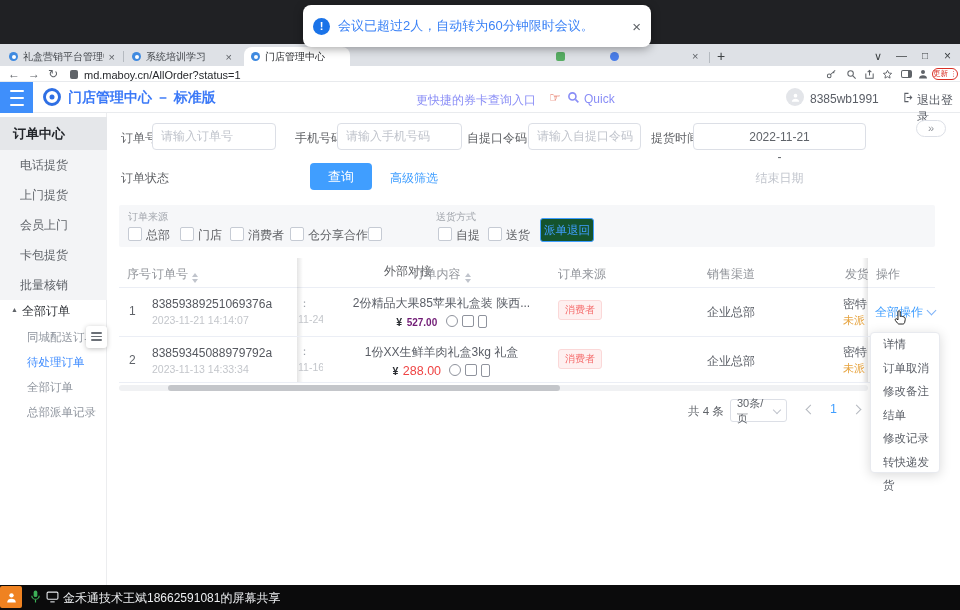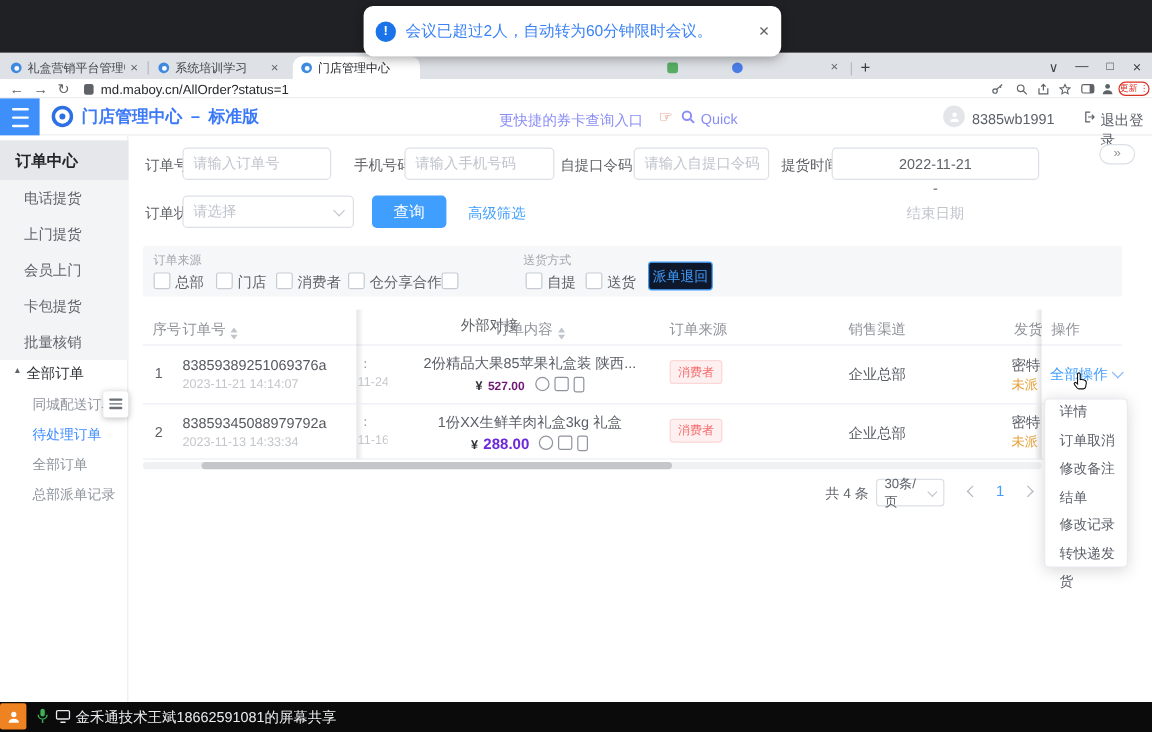--- a/index.html
+++ b/index.html
@@ -168,24 +168,20 @@
       </svg>
     <span style="color:#5f6369;">2022-11-21</span>
     <span style="color:#5f6369;margin:0 4px;">-</span>
     <span class="ph">结束日期</span>
   </div>
   <div class="abs flex" style="left:916px;top:120px;width:30px;height:17px;border:1px solid #dcdfe6;border-radius:9px;justify-content:center;background:#fff;">
     <span style="font-size:11px;color:#909399;line-height:1;">»</span>
   </div>
 
   <span class="abs lab" style="left:121px;top:170px;">订单状态</span>
-  <div class="abs inp" style="left:152px;top:163px;width:143px;height:27px;">
-    <span class="ph">请选择</span>
-    <span class="chev" style="margin-left:auto;color:#c0c4cc;margin-bottom:3px;"></span>
-  </div>
   <div class="abs flex" style="left:310px;top:163px;width:62px;height:27px;background:#409eff;border-radius:4px;justify-content:center;">
     <span style="font-size:13px;color:#fff;">查询</span>
   </div>
   <span class="abs" style="left:390px;top:170px;font-size:12px;color:#409eff;">高级筛选</span>
 
   <div class="abs" style="left:119px;top:205px;width:816px;height:42px;background:#f6f7f9;border-radius:2px;"></div>
   <span class="abs" style="left:128px;top:210px;font-size:10px;color:#a2a6ad;">订单来源</span>
   <span class="cb" style="left:128px;top:227px;"></span>
   <span class="abs lab" style="left:146px;top:227px;">总部</span>
   <span class="cb" style="left:180px;top:227px;"></span>
@@ -194,21 +190,21 @@
   <span class="abs lab" style="left:248px;top:227px;">消费者</span>
   <span class="cb" style="left:290px;top:227px;"></span>
   <span class="abs lab" style="left:308px;top:227px;text-align:center;">仓分享合作</span>
   <span class="cb" style="left:368px;top:227px;"></span>
   <span class="abs lab" style="left:384px;top:227px;margin-top:36px;">外部对接</span>
   <span class="abs" style="left:436px;top:210px;font-size:10px;color:#a2a6ad;">送货方式</span>
   <span class="cb" style="left:438px;top:227px;"></span>
   <span class="abs lab" style="left:456px;top:227px;">自提</span>
   <span class="cb" style="left:488px;top:227px;"></span>
   <span class="abs lab" style="left:506px;top:227px;">送货</span>
-  <div class="abs flex" style="left:540px;top:218px;width:54px;height:24px;border:1px solid #409eff;border-radius:3px;background:#0f172a;justify-content:center;">
+  <div class="abs flex" style="left:540px;top:218px;width:54px;height:24px;border:1px solid #409eff;border-radius:3px;background:#14532d;justify-content:center;">
     <span style="font-size:11.5px;color:#409eff;">派单退回</span>
   </div>
 
   <div class="abs" style="left:119px;top:258px;width:816px;height:30px;border-bottom:1px solid #ebeef5;"></div>
   <span class="abs" style="left:127px;top:266px;font-size:12px;color:#909399;">序号</span>
   <span class="abs" style="left:152px;top:266px;font-size:12px;color:#909399;"><span>订单号</span><span class="sort">
         <i class="up"></i>
         <i class="dn"></i>
       </span></span>
   <div class="abs" style="left:323px;top:266px;width:237px;text-align:center;font-size:12px;color:#909399;"><span>订单内容</span><span class="sort">
@@ -251,21 +247,21 @@
   <span class="abs" style="left:129px;top:353px;font-size:12px;color:#5f6369;">2</span>
   <span class="abs nowrap" style="left:152px;top:346px;font-size:12px;color:#55585f;">83859345088979792a</span>
   <span class="abs nowrap" style="left:152px;top:363px;font-size:10.5px;color:#c3c6cb;">2023-11-13 14:33:34</span>
   <div class="abs" style="left:297px;top:337px;width:26px;height:46px;overflow:hidden;">
     <span class="abs" style="left:2px;top:7px;font-size:11px;color:#9ba0a8;">：</span>
     <span class="abs nowrap" style="left:1px;top:24px;font-size:10.5px;color:#c3c6cb;">11-16</span>
   </div>
   <div class="abs nowrap" style="left:323px;top:344px;width:237px;text-align:center;font-size:12px;color:#5a5e66;">1份XX生鲜羊肉礼盒3kg 礼盒</div>
   <div class="abs" style="left:323px;top:361px;width:237px;text-align:center;">
     <span style="font-size:10.5px;font-weight:bold;color:#2b2e33;">¥</span>
-    <span style="font-size:12.5px;font-weight:bold;color:#6d28d9;">288.00</span>
+    <span style="font-size:12.5px;font-weight:normal;color:#ef4444;">288.00</span>
     <span class="mi round"></span><span class="mi"></span><span class="mi phone"></span>
   </div>
   <span class="abs" style="left:558px;top:349px;padding:2px 6px;font-size:10px;color:#f56c6c;background:#fef0f0;border:1px solid #fbd8d8;border-radius:3px;">消费者</span>
   <span class="abs" style="left:707px;top:353px;font-size:12px;color:#5a5e66;">企业总部</span>
   <div class="abs" style="left:843px;top:337px;width:25px;height:46px;overflow:hidden;">
     <span class="abs nowrap" style="left:0;top:7px;font-size:12px;color:#5a5e66;">密特</span>
     <span class="abs nowrap" style="left:0;top:24px;font-size:11px;color:#e6a23c;">未派</span>
   </div>
 
   <div class="abs" style="left:119px;top:385px;width:749px;height:6px;background:#f0f1f3;border-radius:3px;"></div>

